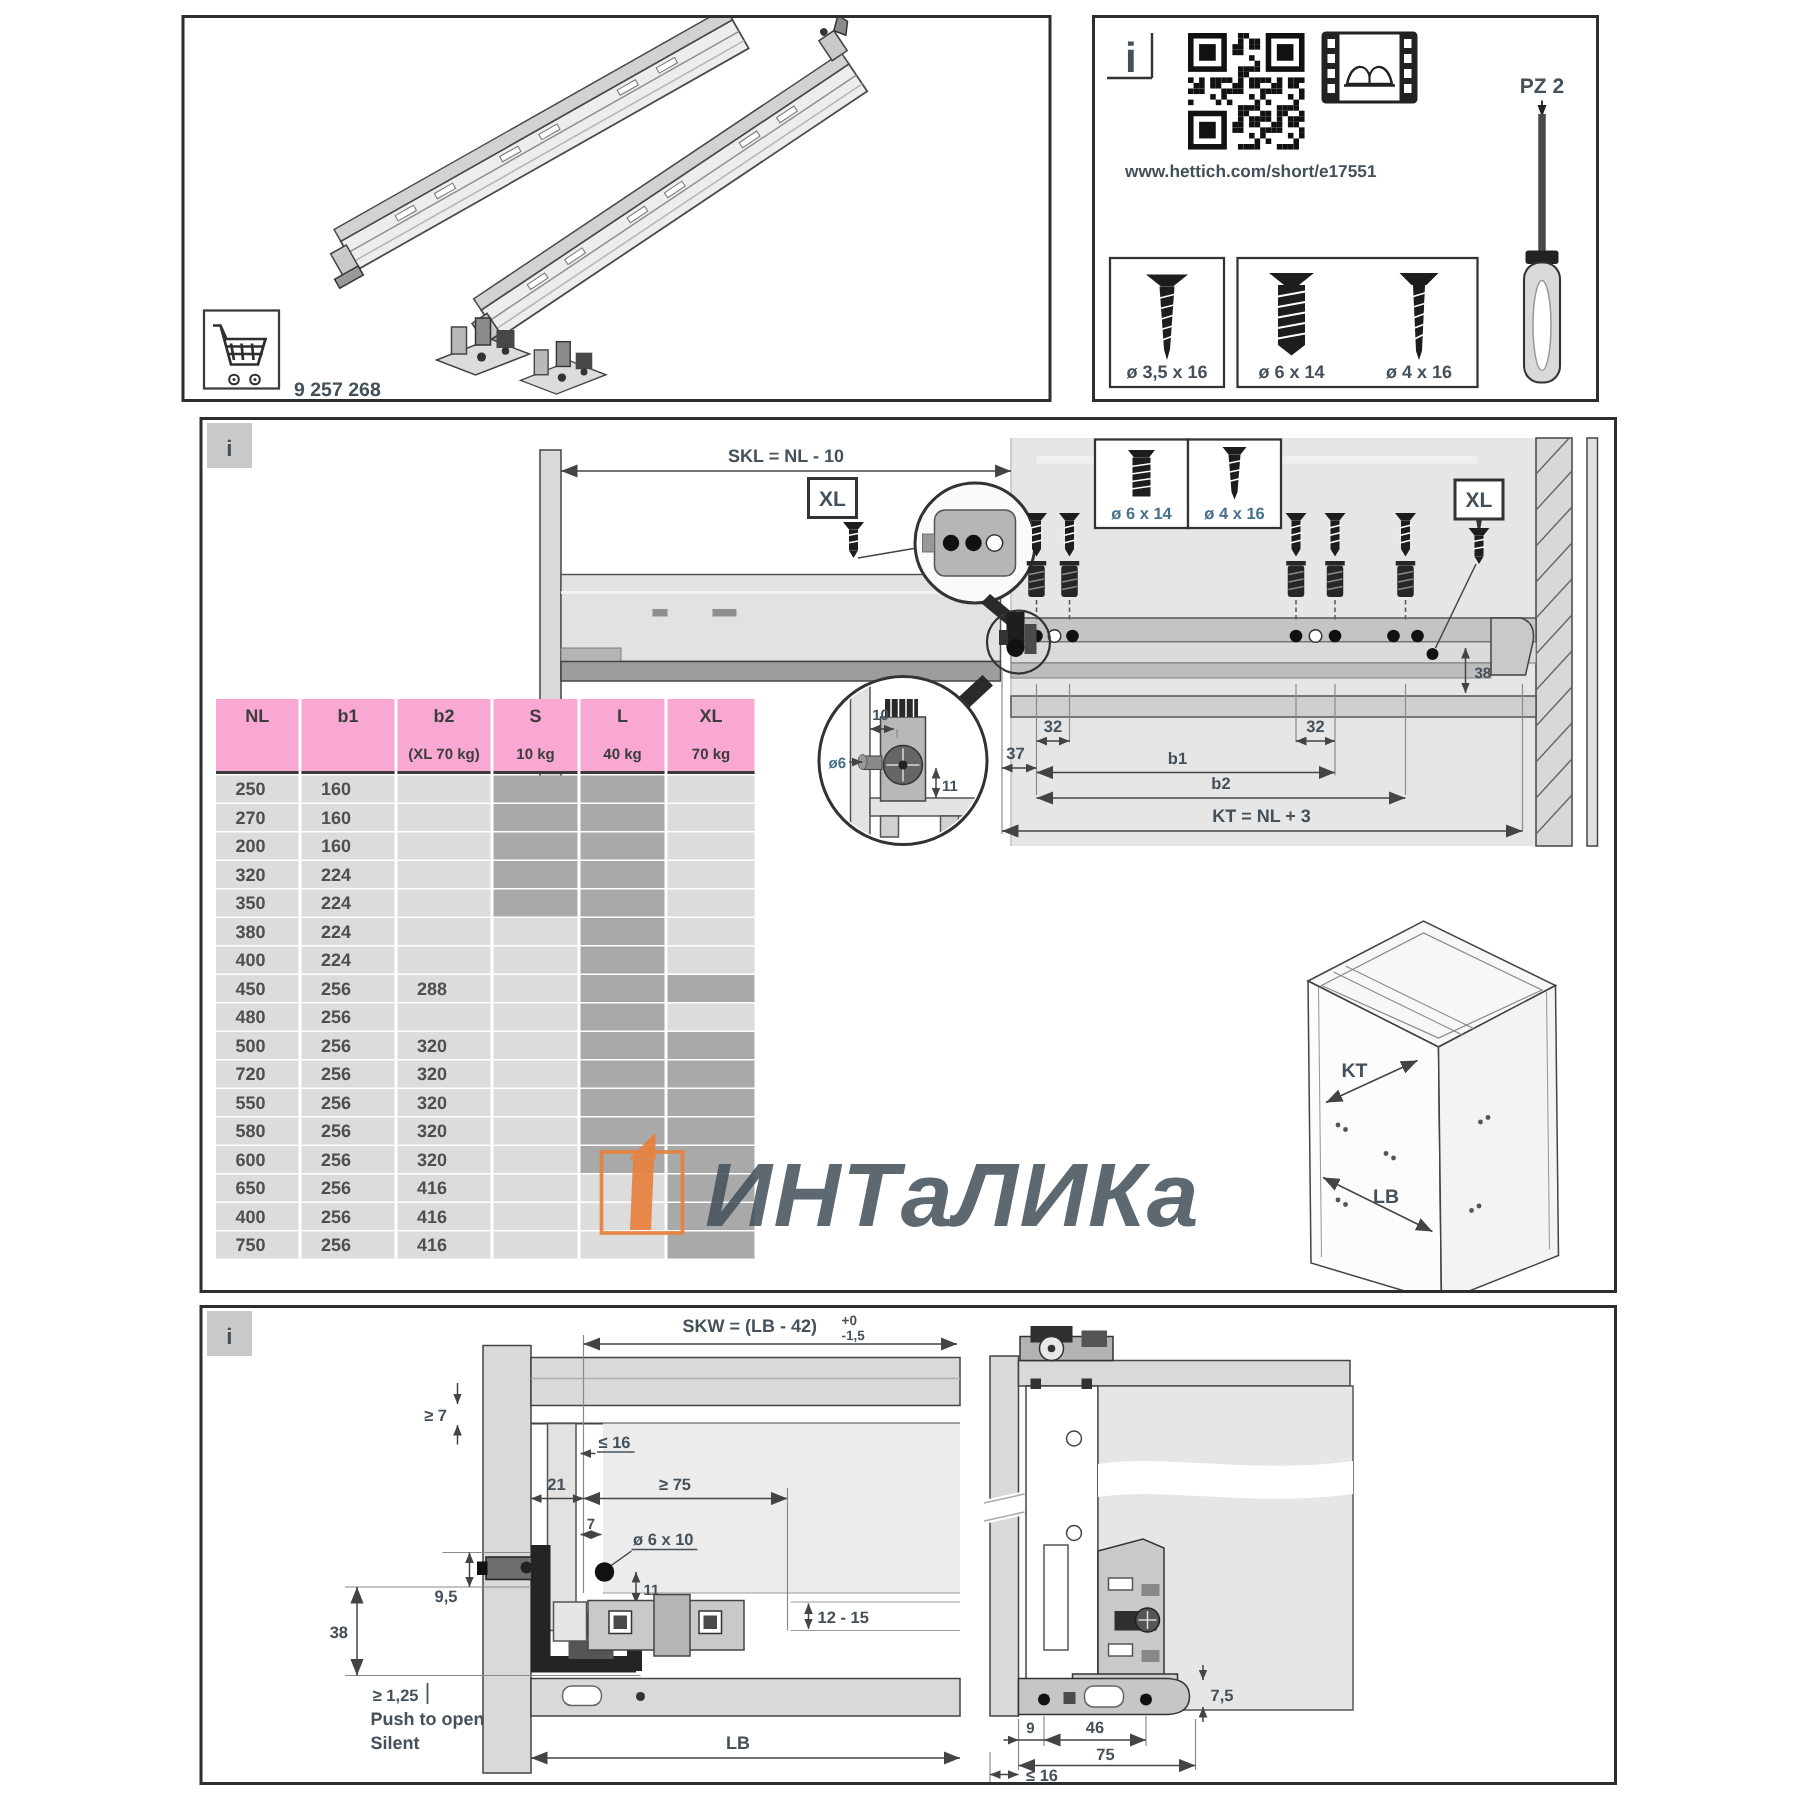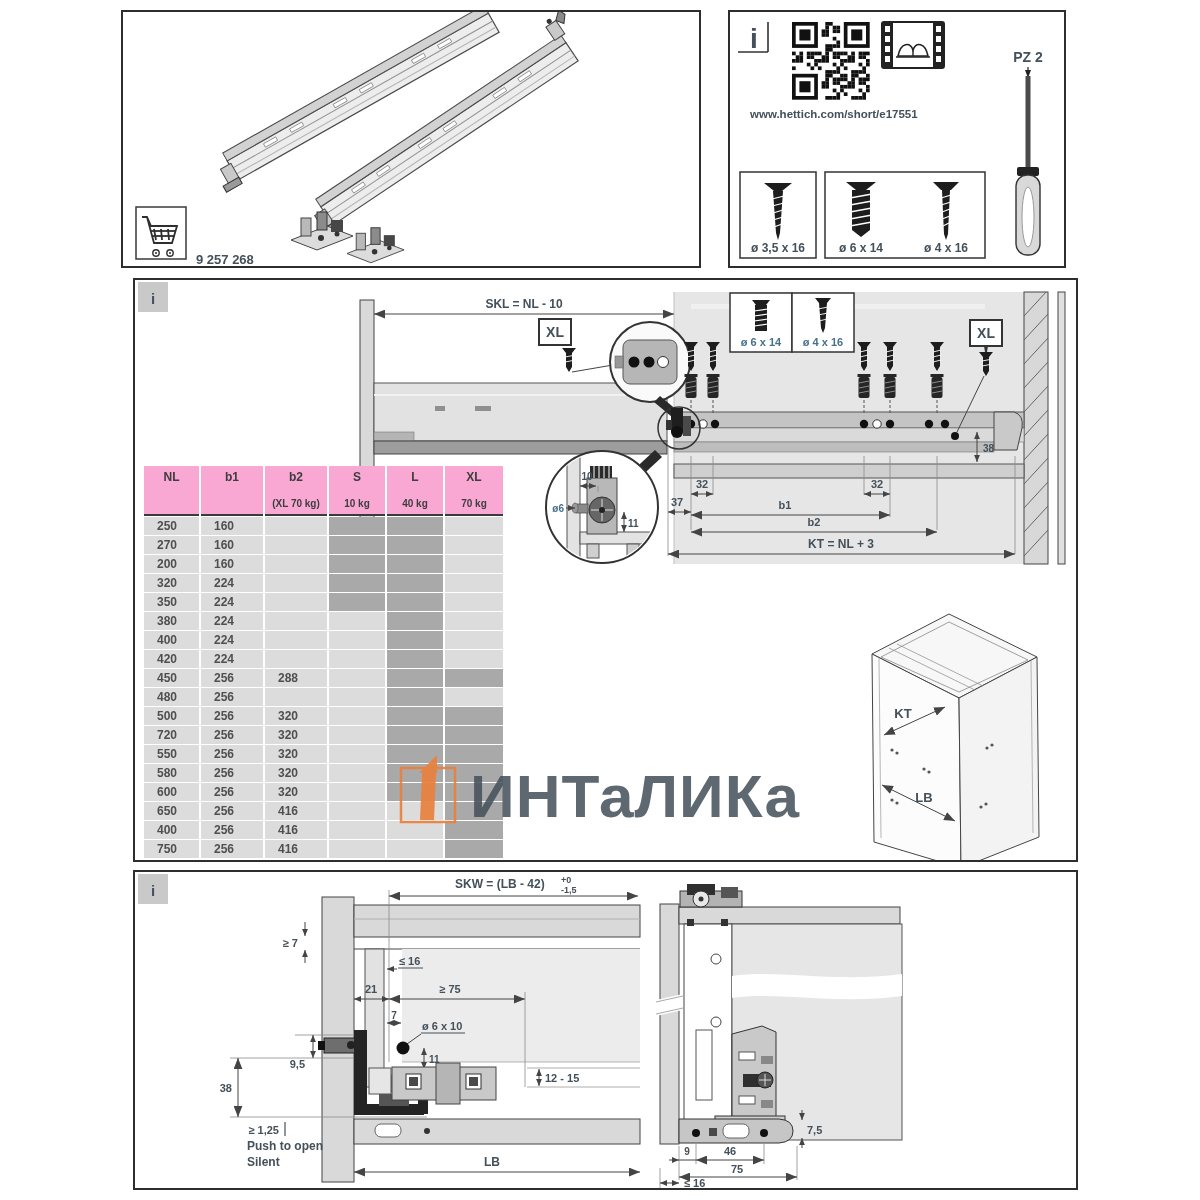--- a/index.html
+++ b/index.html
@@ -19,21 +19,21 @@
   .dle2{stroke:#444;stroke-width:1;marker-end:url(#ar2);}
   .ext{stroke:#8a8a8a;stroke-width:.8;}
   .thin{stroke:#9a9a9a;stroke-width:.8;}
   
   .dim-table{position:absolute;left:7px;top:185px;border-collapse:separate;border-spacing:2px 1px;table-layout:fixed;}
   .dim-table th{background:#f9a8d4;border-bottom:2px solid #3a3a3a;font-size:12px;color:#3d3d3d;padding:4px 0 5px 0;vertical-align:top;font-weight:700;}
   .dim-table th .sub{font-size:10px;font-weight:700;margin-top:14px;}
   .dim-table td{background:#dcdcdc;height:18px;font-size:12px;font-weight:700;color:#4f4f4f;padding:0 0 0 13px;line-height:18px;}
   .dim-table td.shade{background:#a9a9a9;}
   .dim-table td.blank{padding:0;}
-  .watermark{position:absolute;left:393px;top:746px;width:416px;height:90px;z-index:50;pointer-events:none;}
+  .watermark{position:absolute;left:393px;top:746px;width:416px;height:90px;z-index:50;pointer-events:none;font-style:italic;}
 </style>
 </head>
 <body>
 
 <svg width="0" height="0" style="position:absolute" aria-hidden="true">
   <defs>
     <marker id="ar" viewBox="0 0 10 8" markerWidth="11" markerHeight="9" refX="10" refY="4" orient="auto-start-reverse">
       <path d="M0,0 L10,4 L0,8 Z" fill="#444"></path>
     </marker>
     <marker id="ar2" viewBox="0 0 6 5" markerWidth="7" markerHeight="6" refX="6" refY="2.5" orient="auto-start-reverse">
@@ -675,28 +675,20 @@
           </tr>
           <tr>
             <td>400</td>
             <td>224</td>
             <td></td>
             <td class="blank"></td>
             <td class="blank shade"></td>
             <td class="blank"></td>
           </tr>
           <tr>
-            <td>420</td>
-            <td>224</td>
-            <td></td>
-            <td class="blank"></td>
-            <td class="blank shade"></td>
-            <td class="blank"></td>
-          </tr>
-          <tr>
             <td>450</td>
             <td>256</td>
             <td>288</td>
             <td class="blank"></td>
             <td class="blank shade"></td>
             <td class="blank shade"></td>
           </tr>
           <tr>
             <td>480</td>
             <td>256</td>

